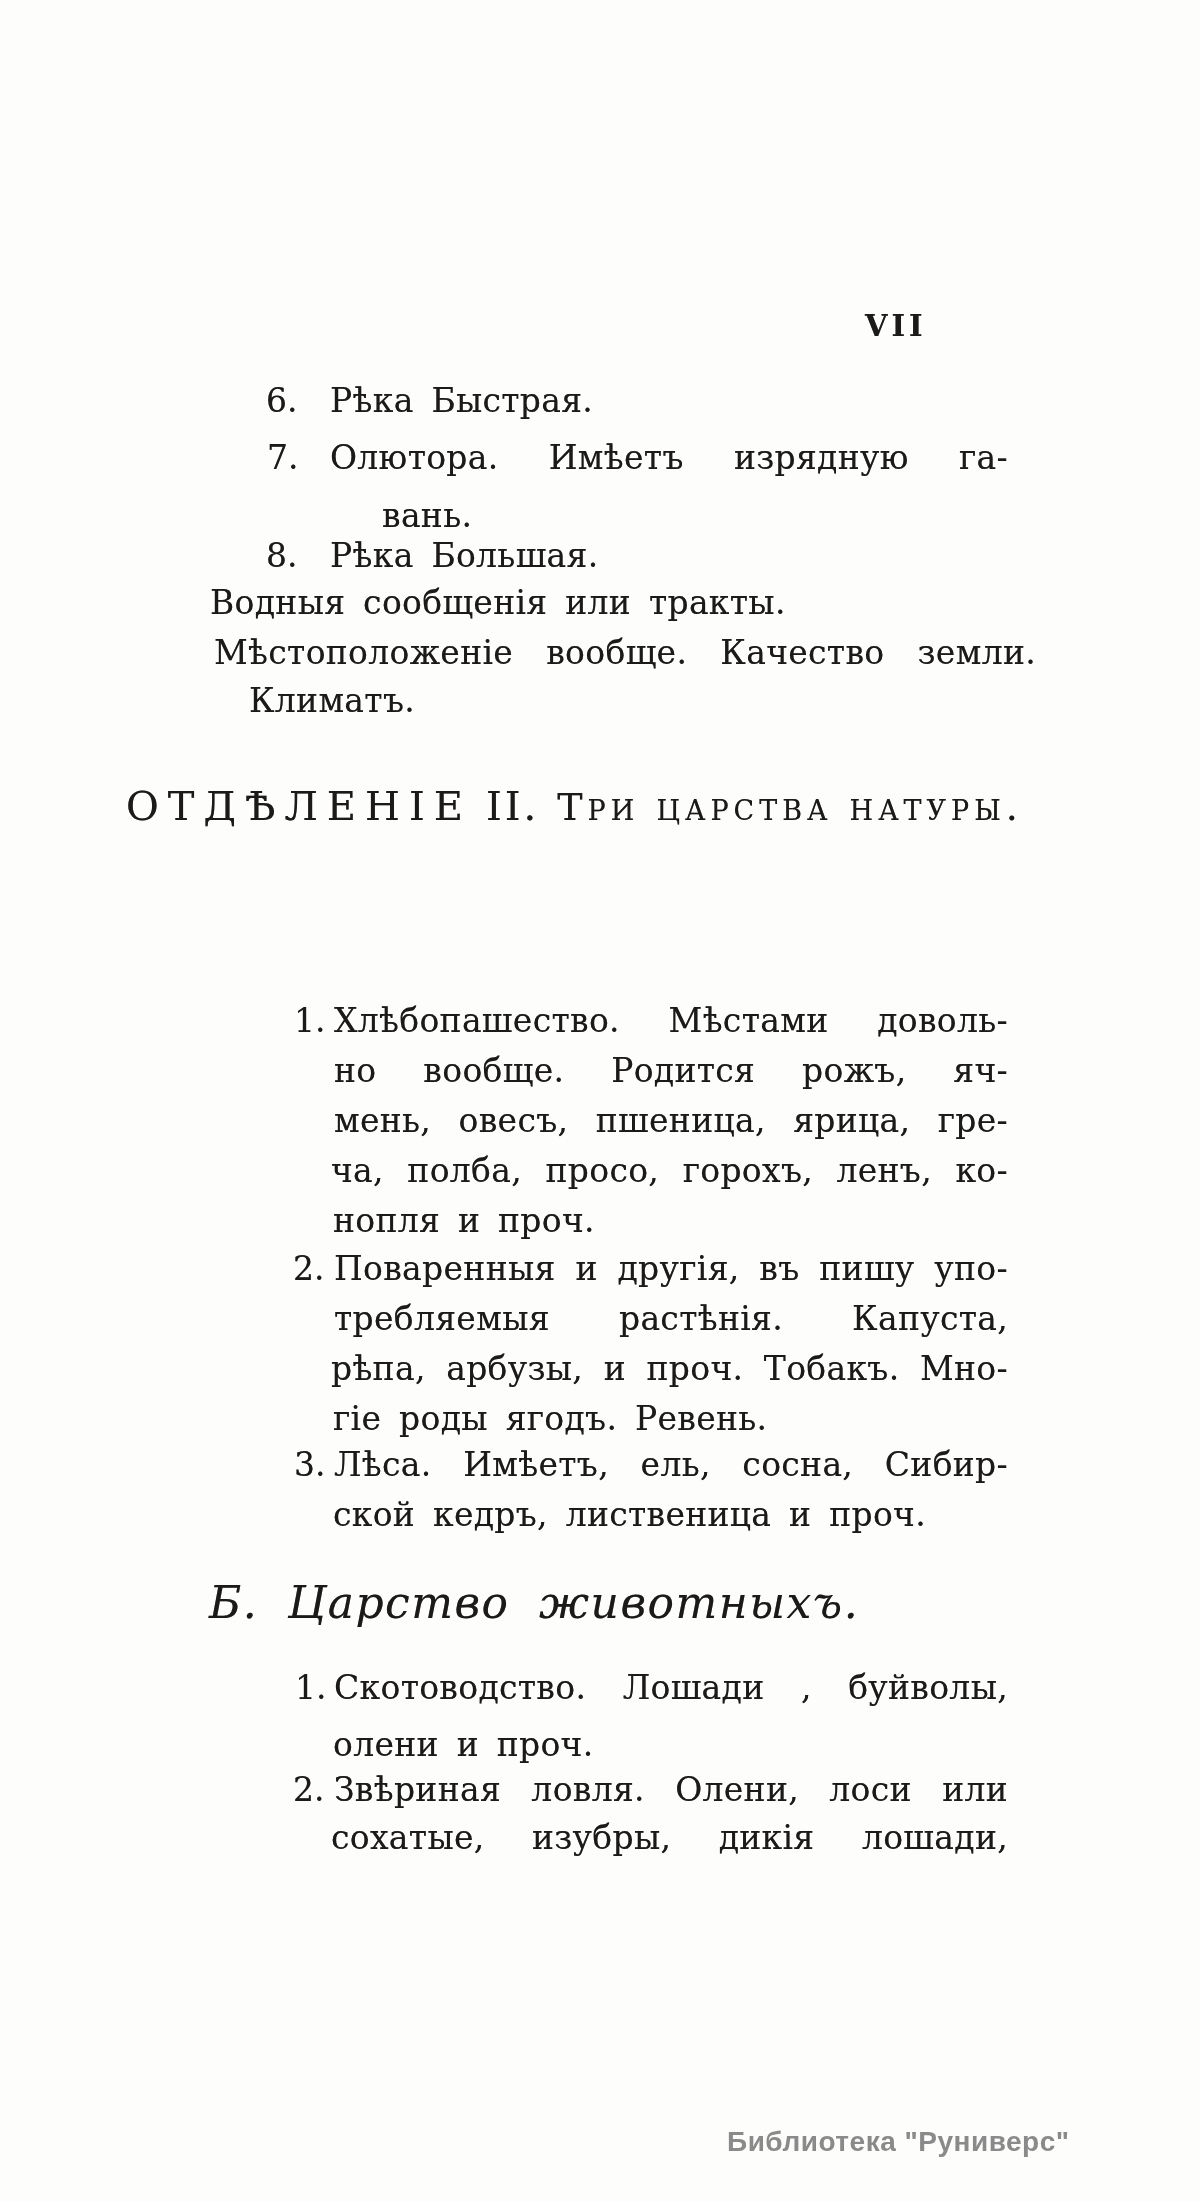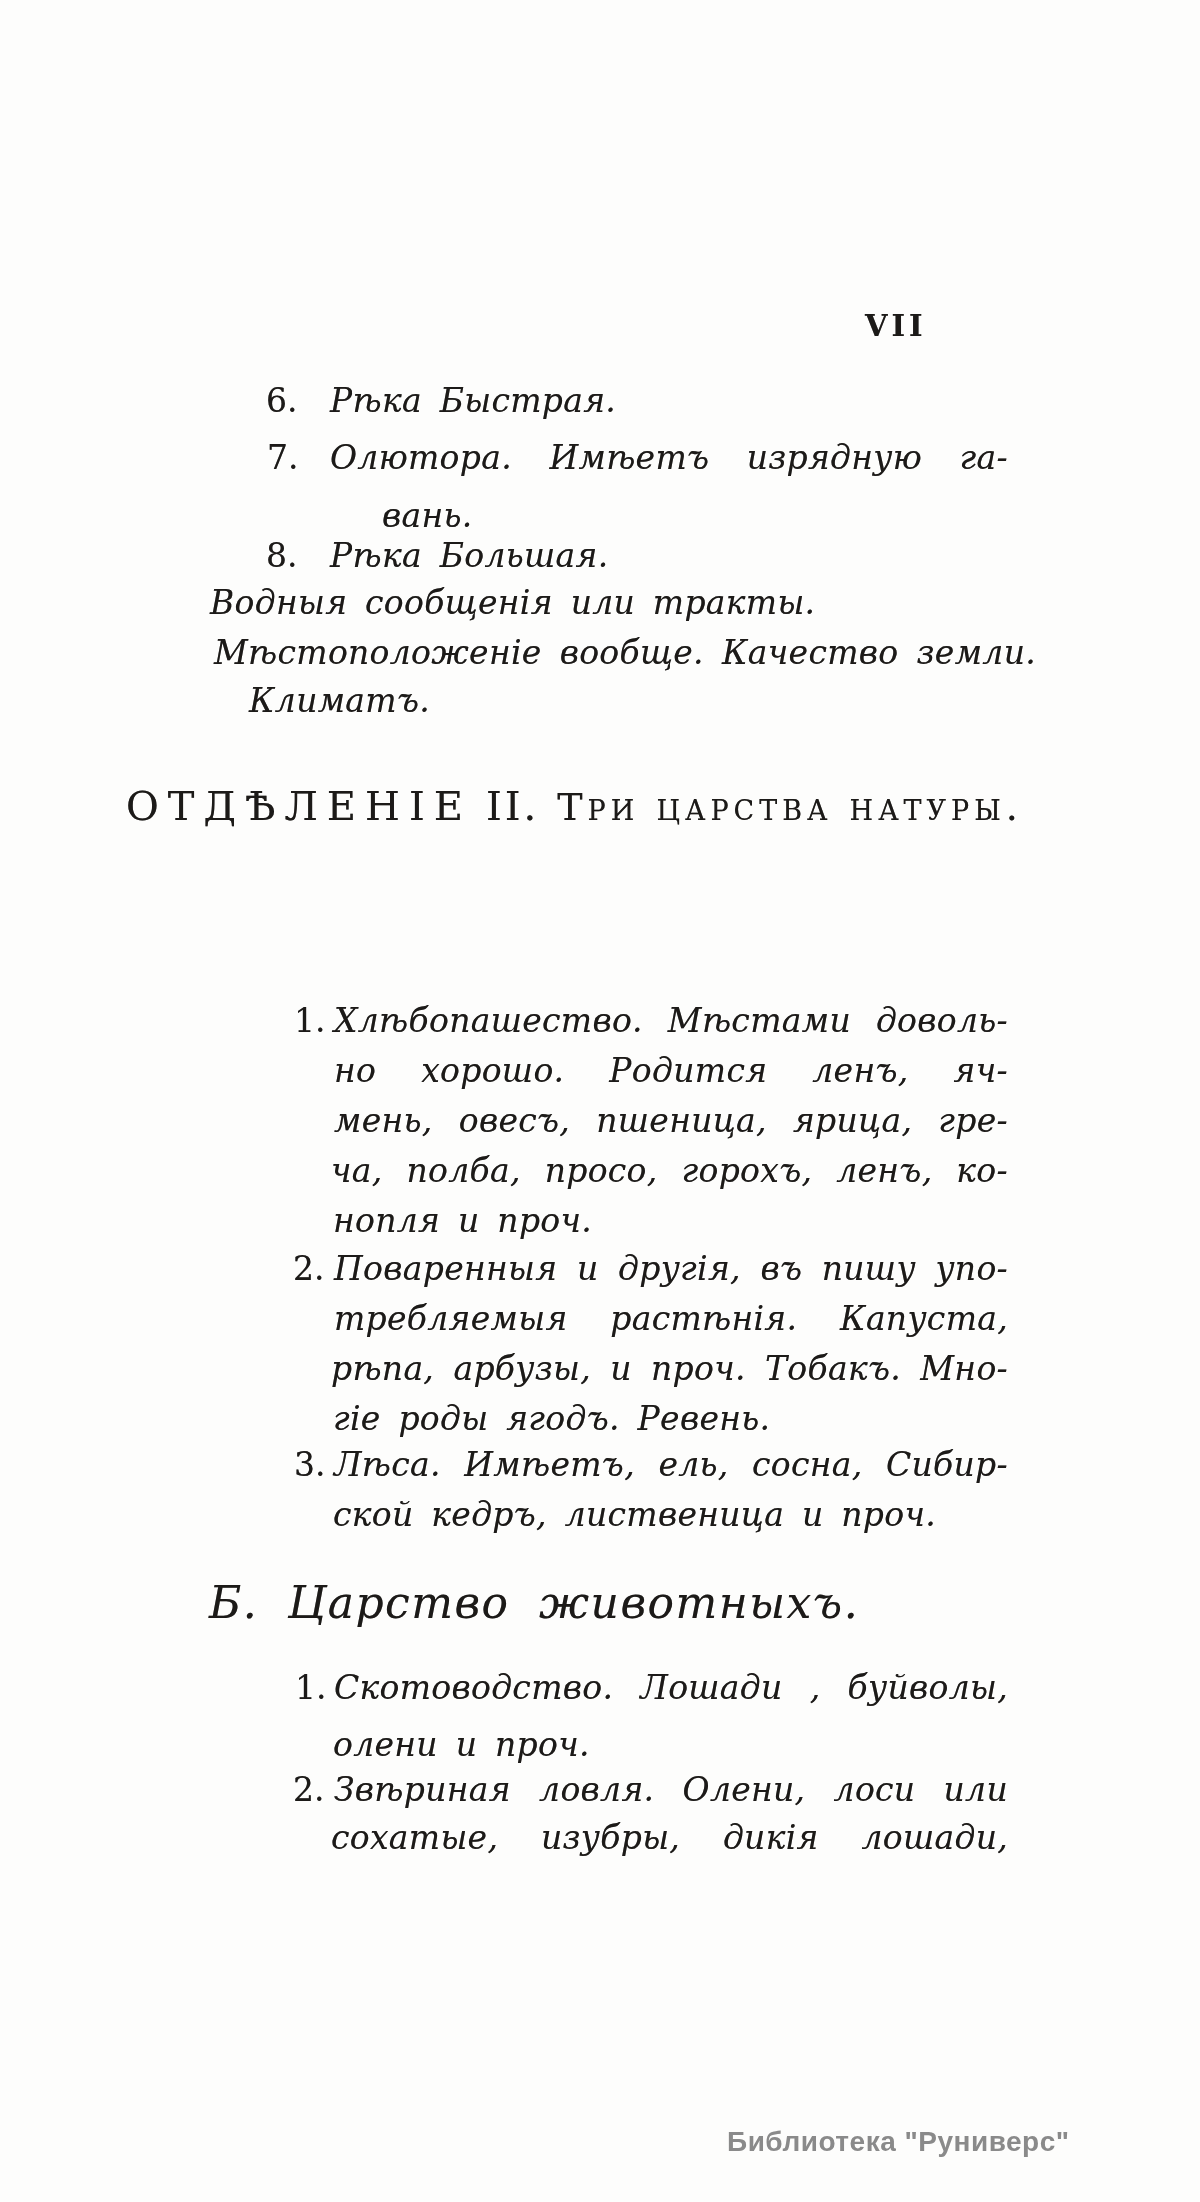--- a/index.html
+++ b/index.html
@@ -17,21 +17,20 @@
     color:var(--ink);
   }
   .ln{
     position:absolute;
     font-size:33px;
     line-height:1.15;
     white-space:nowrap;
     letter-spacing:0.3px;
     word-spacing:7px;
     text-shadow:0 0 0.5px rgba(28,26,24,0.55);
-    font-style:italic;
   }
   .just{
     white-space:normal;
     text-align:justify;
     text-align-last:justify;
   }
   .num{position:absolute;font-size:33px;line-height:1.15;text-shadow:0 0 0.5px rgba(28,26,24,0.55);}
   .pageno{
     position:absolute;
     font-size:29px;
@@ -100,21 +99,21 @@
   <div class="ln" style="left:210px;top:584px">Водныя сообщенія или тракты.</div>
   <div class="ln" style="left:249px;top:682px">Климатъ.</div>
 
   <div class="h-section" style="left:126px;top:783px">
     <span class="label">ОТДѢЛЕНІЕ</span><span class="numeral">II.</span><span class="subtitle">Три царства натуры.</span>
   </div>
 
 
   <div class="num" style="left:294px;top:1002px">1.</div>
   <div class="ln just" style="left:334px;top:1002px;width:674px">Хлѣбопашество. Мѣстами доволь-</div>
-  <div class="ln just" style="left:334px;top:1052px;width:674px">но хорошо. Родится ленъ, яч-</div>
+  <div class="ln just" style="left:334px;top:1052px;width:674px">но вообще. Родится рожъ, яч-</div>
   <div class="ln just" style="left:334px;top:1102px;width:674px">мень, овесъ, пшеница, ярица, гре-</div>
   <div class="ln just" style="left:331px;top:1152px;width:677px">ча, полба, просо, горохъ, ленъ, ко-</div>
   <div class="ln" style="left:333px;top:1202px">нопля и проч.</div>
 
   <div class="num" style="left:293px;top:1250px">2.</div>
   <div class="ln just" style="left:334px;top:1300px;width:674px">требляемыя растѣнія. Капуста,</div>
   <div class="ln just" style="left:334px;top:1250px;width:674px">Поваренныя и другія, въ пишу упо-</div>
   <div class="ln just" style="left:331px;top:1350px;width:677px">рѣпа, арбузы, и проч. Тобакъ. Мно-</div>
   <div class="ln" style="left:333px;top:1400px">гіе роды ягодъ. Ревень.</div>
 

